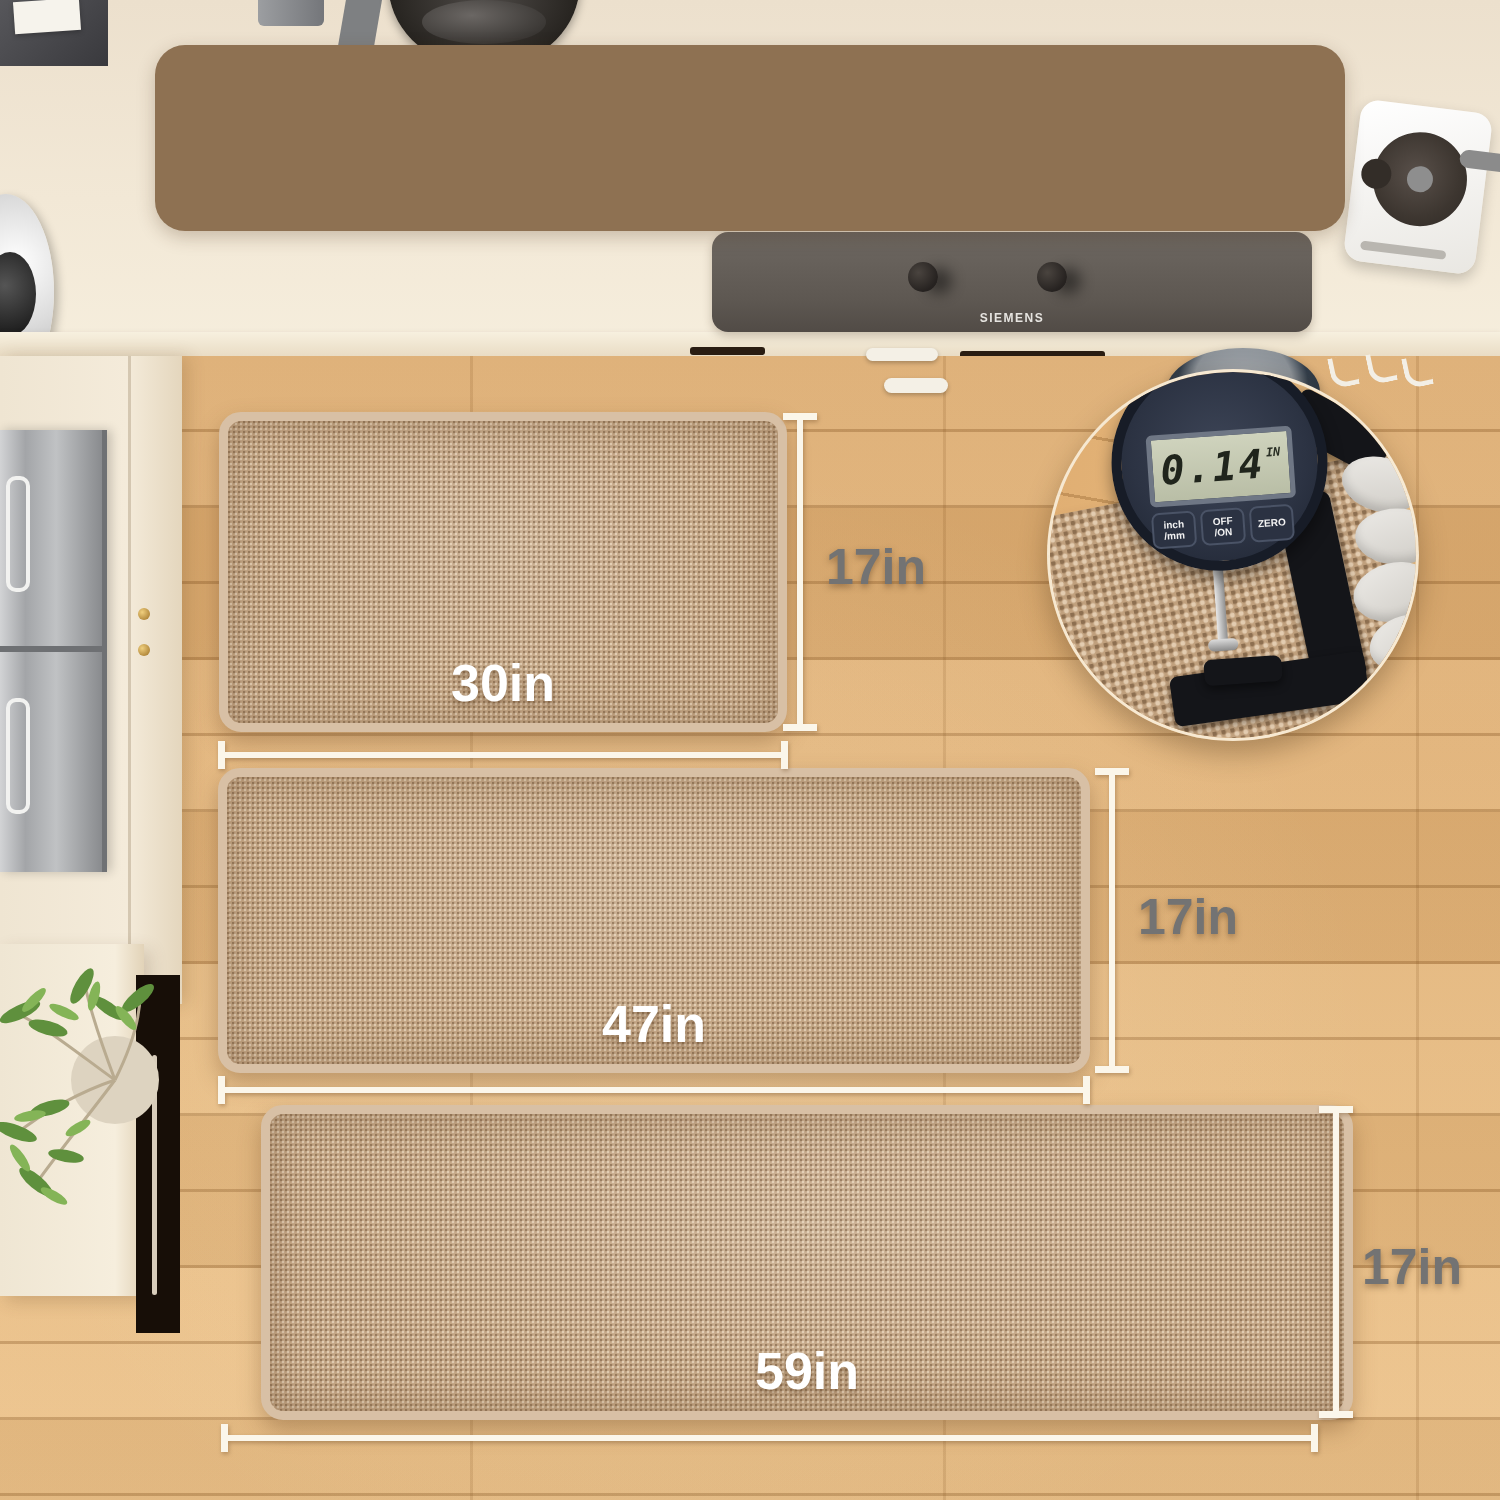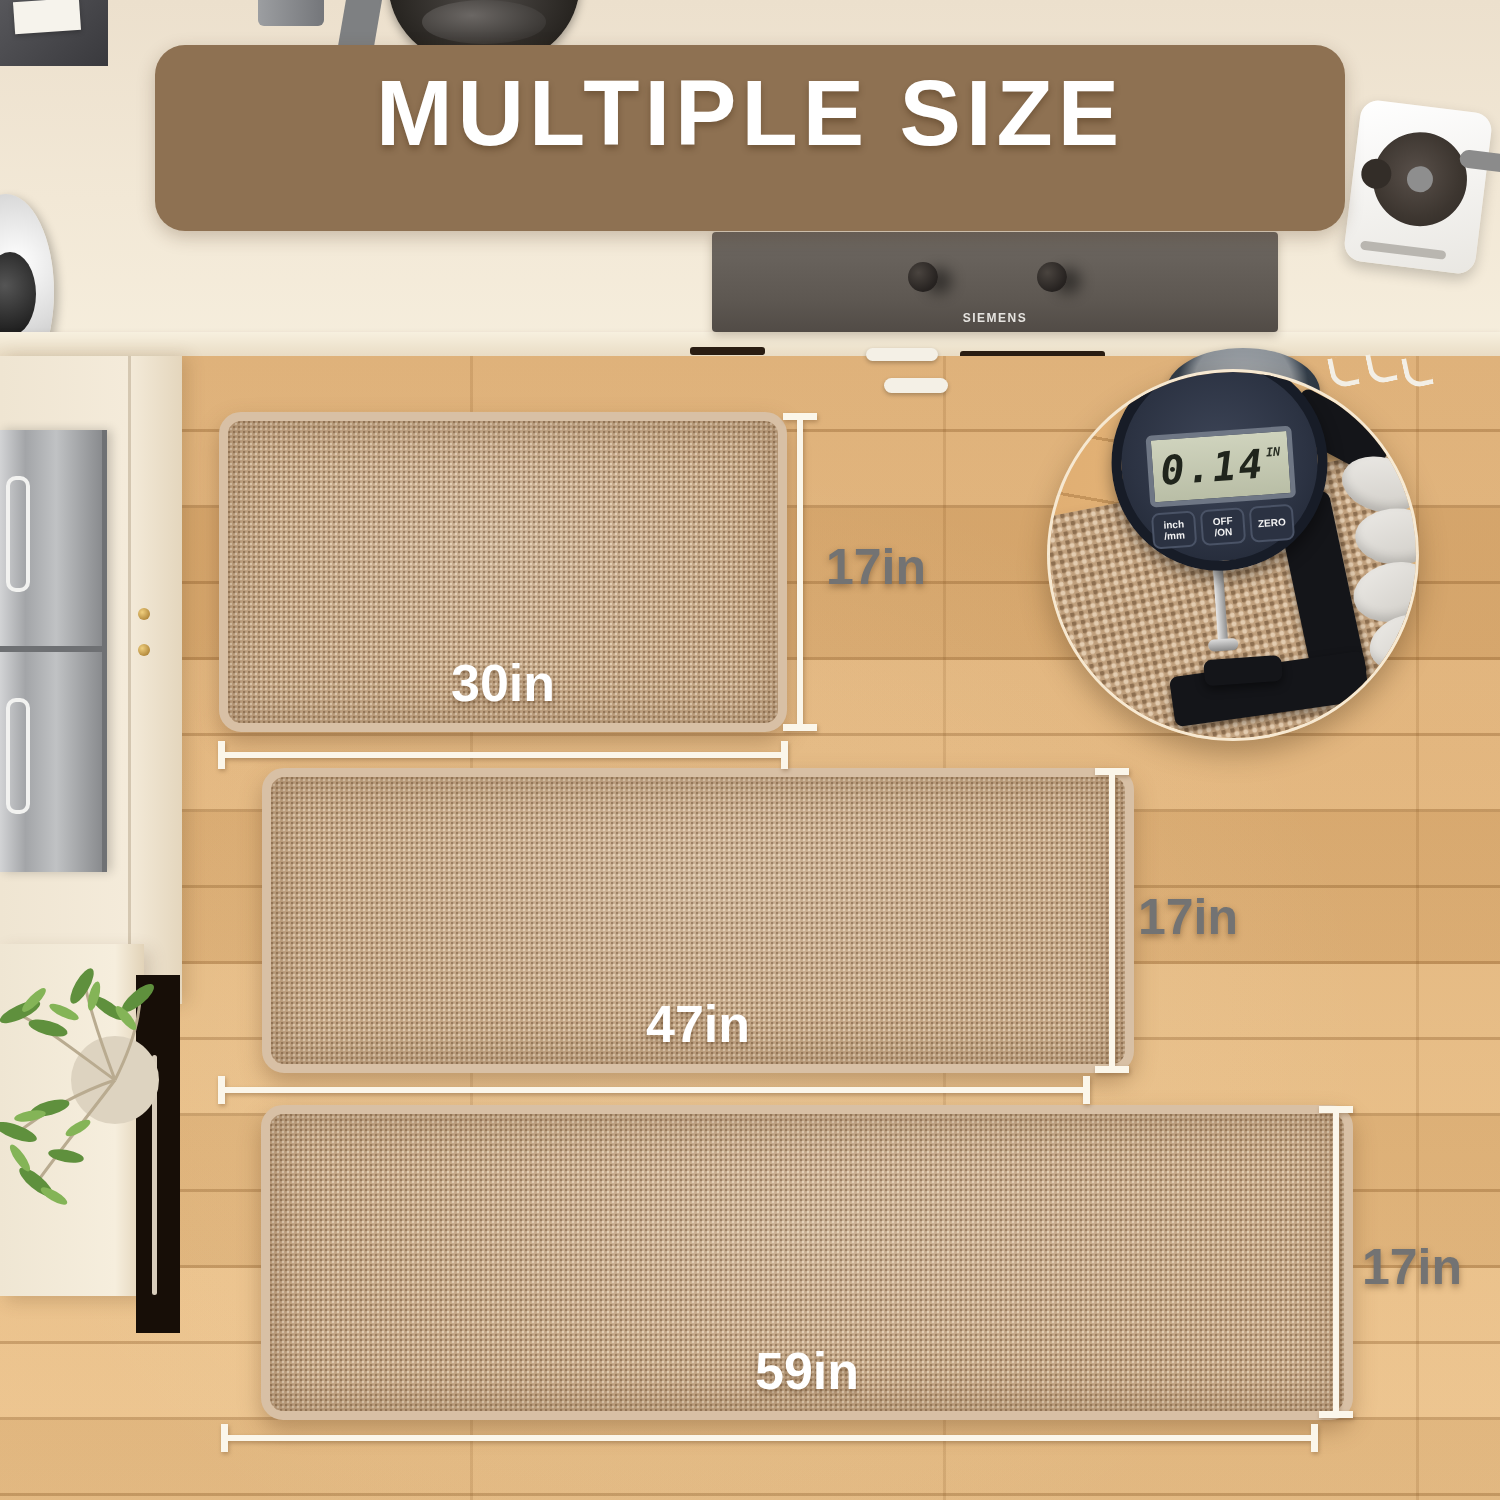--- a/index.html
+++ b/index.html
@@ -7,23 +7,23 @@
     position:relative;width:1500px;height:1500px;overflow:hidden;
     font-family:"Liberation Sans",sans-serif;background:#efe4d2;
   }
   
   .counter{position:absolute;left:0;top:0;width:1500px;height:360px;
     background:linear-gradient(180deg,#ece0cd 0%,#f2e8d6 55%,#f6eedd 100%);}
   .baseboard{position:absolute;left:0;top:332px;width:1500px;height:28px;
     background:linear-gradient(180deg,#f7f0df,#e7d9c0);box-shadow:0 3px 6px rgba(90,60,30,.25);}
   .slit{position:absolute;background:#2a1d12;border-radius:3px;}
   
-  .stove{position:absolute;left:712px;top:232px;width:566px;height:100px;border-radius:4px;
+  .stove{position:absolute;left:712px;top:232px;width:566px;height:100px;border-radius:16px;
     background:linear-gradient(180deg,#6e6862 0%,#5d5751 70%,#514b46 100%);
-    box-shadow:0 4px 10px rgba(60,40,20,.25);}
+    box-shadow:0 4px 10px rgba(60,40,20,.25);padding-left:34px;}
   .knob{position:absolute;width:30px;height:30px;border-radius:50%;
     background:radial-gradient(circle at 35% 35%,#4a443f,#262220 70%);
     box-shadow:16px 4px 14px -2px rgba(0,0,0,.45);}
   .brand{position:absolute;left:0;right:0;bottom:7px;text-align:center;
     color:#e6e4e0;font-size:12px;font-weight:bold;letter-spacing:1.5px;}
   
   .prop{position:absolute;}
   .tl-appliance{left:0;top:0;width:108px;height:66px;background:linear-gradient(135deg,#57575b,#39393d);}
   .tl-tray{left:14px;top:0;width:66px;height:32px;background:#f6f3ec;box-shadow:0 2px 5px rgba(0,0,0,.25);transform:rotate(-4deg);}
   .knife-block{left:258px;top:0;width:66px;height:26px;background:linear-gradient(90deg,#9c9ea1,#74767a);border-radius:0 0 6px 6px;}
@@ -225,27 +225,26 @@
       <ellipse cx="104" cy="36" rx="15" ry="5" transform="rotate(-75 104 36)"></ellipse>
       <ellipse cx="136" cy="58" rx="15" ry="5" transform="rotate(50 136 58)"></ellipse>
       <ellipse cx="40" cy="156" rx="16" ry="5" transform="rotate(-10 40 156)"></ellipse>
       <ellipse cx="30" cy="198" rx="16" ry="5" transform="rotate(55 30 198)"></ellipse>
       <ellipse cx="64" cy="236" rx="15" ry="5" transform="rotate(30 64 236)"></ellipse>
       <ellipse cx="88" cy="168" rx="14" ry="5" transform="rotate(-30 88 168)"></ellipse>
     </g>
   </svg>
 
   <div class="banner">
-    <div class="title">MULTIPLE SIZE</div>
   </div>
 
   <div class="mat" style="left:219px;top:412px;width:550px;height:302px;">
     <div class="mat-label">30in</div>
   </div>
-  <div class="mat" style="left:218px;top:768px;width:854px;height:287px;margin-left:44px;">
+  <div class="mat" style="left:218px;top:768px;width:854px;height:287px;">
     <div class="mat-label">47in</div>
   </div>
   <div class="mat" style="left:221px;top:1105px;width:1074px;height:297px;margin-left:40px;">
     <div class="mat-label">59in</div>
   </div>
 
   <div class="dim" style="left:783px;top:413px;width:34px;height:318px;">
     <div class="bar" style="left:0;top:0;width:34px;height:7px;"></div>
     <div class="bar" style="left:14px;top:0;width:6px;height:318px;"></div>
     <div class="bar" style="left:0;bottom:0;width:34px;height:7px;"></div>

